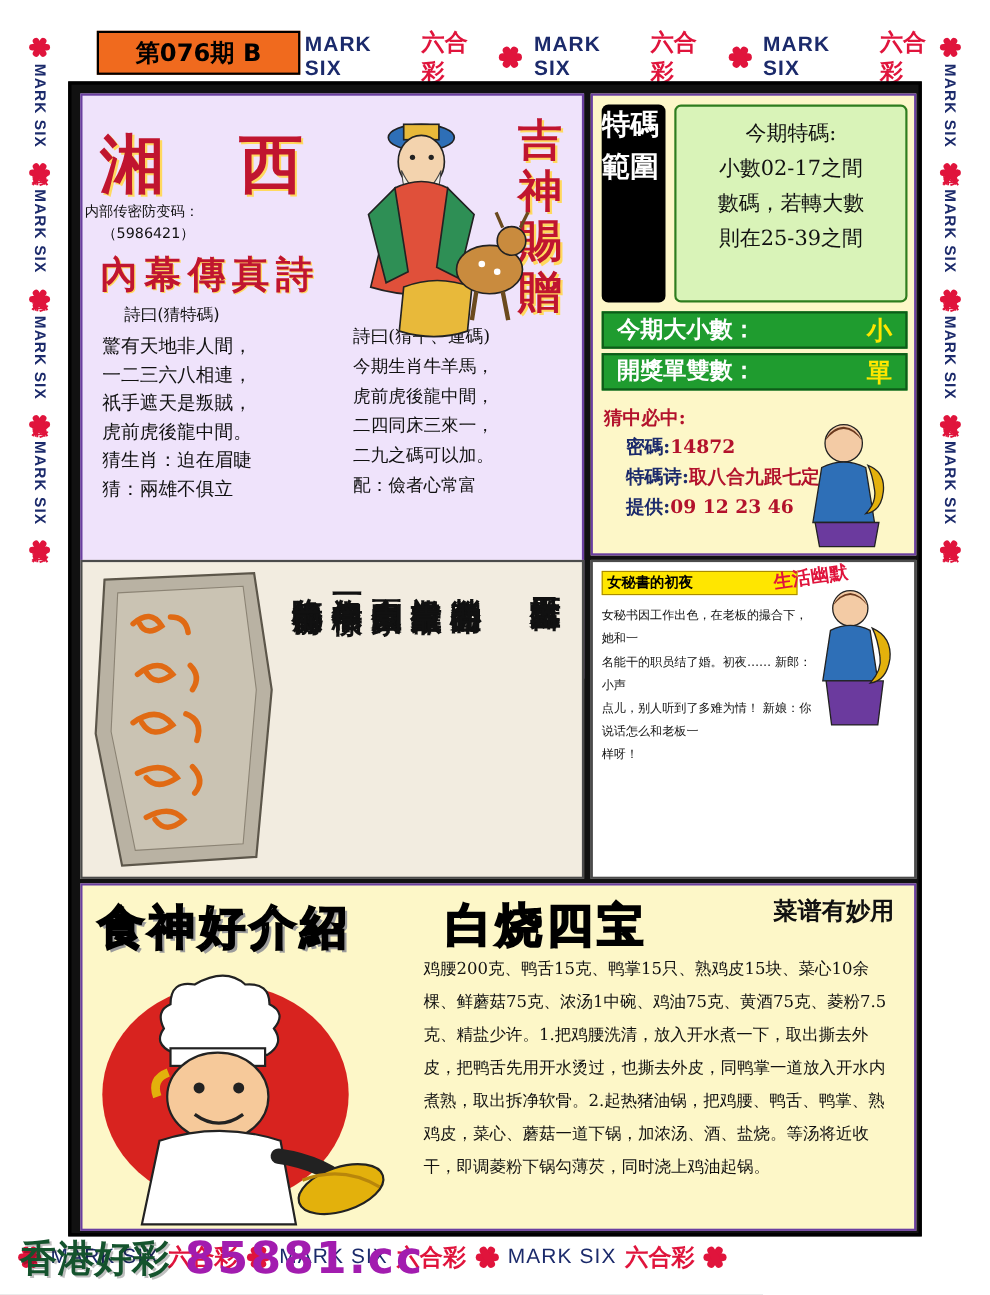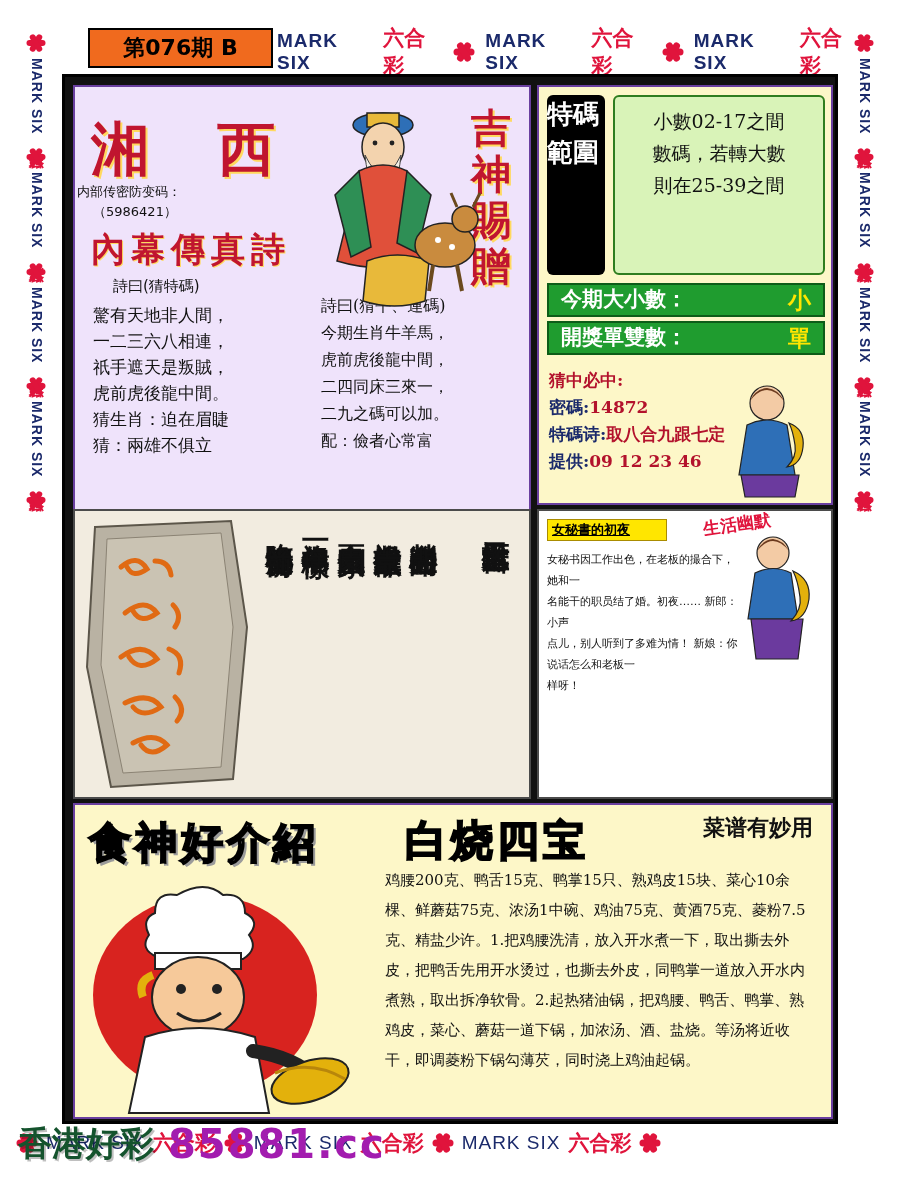--- a/index.html
+++ b/index.html
@@ -155,21 +155,21 @@
     font-family:"DejaVu Serif", serif;
   }
   .green-bar.b1 { top:196px; }
   .green-bar.b2 { top:234px; }
   .gb-val { color:#ffe600; font-size:23px; }
   .guess-area {
     position:absolute; left:10px; top:280px; width:280px;
     font-size:17px; line-height:27px; color:#b3122c; font-weight:bold;
     font-family:"DejaVu Serif", serif;
   }
-  .guess-area .k { color:#1b2a6b; }
+  .guess-area .k { color:#1b2a6b;margin-left:20px; }
   .lady { position:absolute; right:6px; bottom:4px; width:110px; height:120px; }
 
   
   .panel-midleft {
     position:absolute; left:8px; top:432px; width:458px; height:290px;
     background:#f2ece0; border:2px solid #4b4b4b;
     overflow:hidden;
   }
   .stone { position:absolute; left:6px; top:6px; width:172px; height:276px; }
   .big-poem {
@@ -186,24 +186,24 @@
     writing-mode:vertical-rl; text-orientation:upright; height:270px;
   }
 
   
   .panel-midright {
     position:absolute; left:472px; top:432px; width:296px; height:290px;
     background:#ffffff; border:2px solid #4b4b4b;
     overflow:hidden;
   }
   .joke-title {
-    position:absolute; left:8px; top:8px; width:120px; height:22px;
+    position:absolute; left:8px; top:8px; width:178px; height:22px;
     background:#ffe600; border:1px solid #aa8c00;
     font-size:13px; font-weight:bold; color:#000;
-    display:flex; align-items:center; padding-left:4px;text-decoration:underline;
+    display:flex; align-items:center; padding-left:4px;
   }
   .joke-badge {
     position:absolute; left:164px; top:2px;
     font-size:17px; font-weight:bold; color:#e0143c;
     transform:rotate(-8deg); font-family:"DejaVu Serif", serif;
   }
   .joke-body {
     position:absolute; left:8px; top:38px; width:192px;
     font-size:11px; line-height:21px; color:#111;
   }
@@ -370,20 +370,21 @@
         <circle cx="147" cy="152" r="3" fill="#fff"></circle>
         <path d="M128 170 l-4 26 M152 170 l5 26" stroke="#6b4a1e" stroke-width="4"></path>
       </svg>
     </div>
 
     <div class="panel-topright">
       <div class="tema-box">
         <span>特碼範圍</span>
       </div>
       <div class="range-box">
+        <div>今期特碼:</div>
         <div>小數02-17之間</div>
         <div>數碼，若轉大數</div>
         <div>則在25-39之間</div>
       </div>
 
       <div class="green-bar b1">
         <span>今期大小數：</span>
         <span class="gb-val">小</span>
       </div>
       <div class="green-bar b2">

